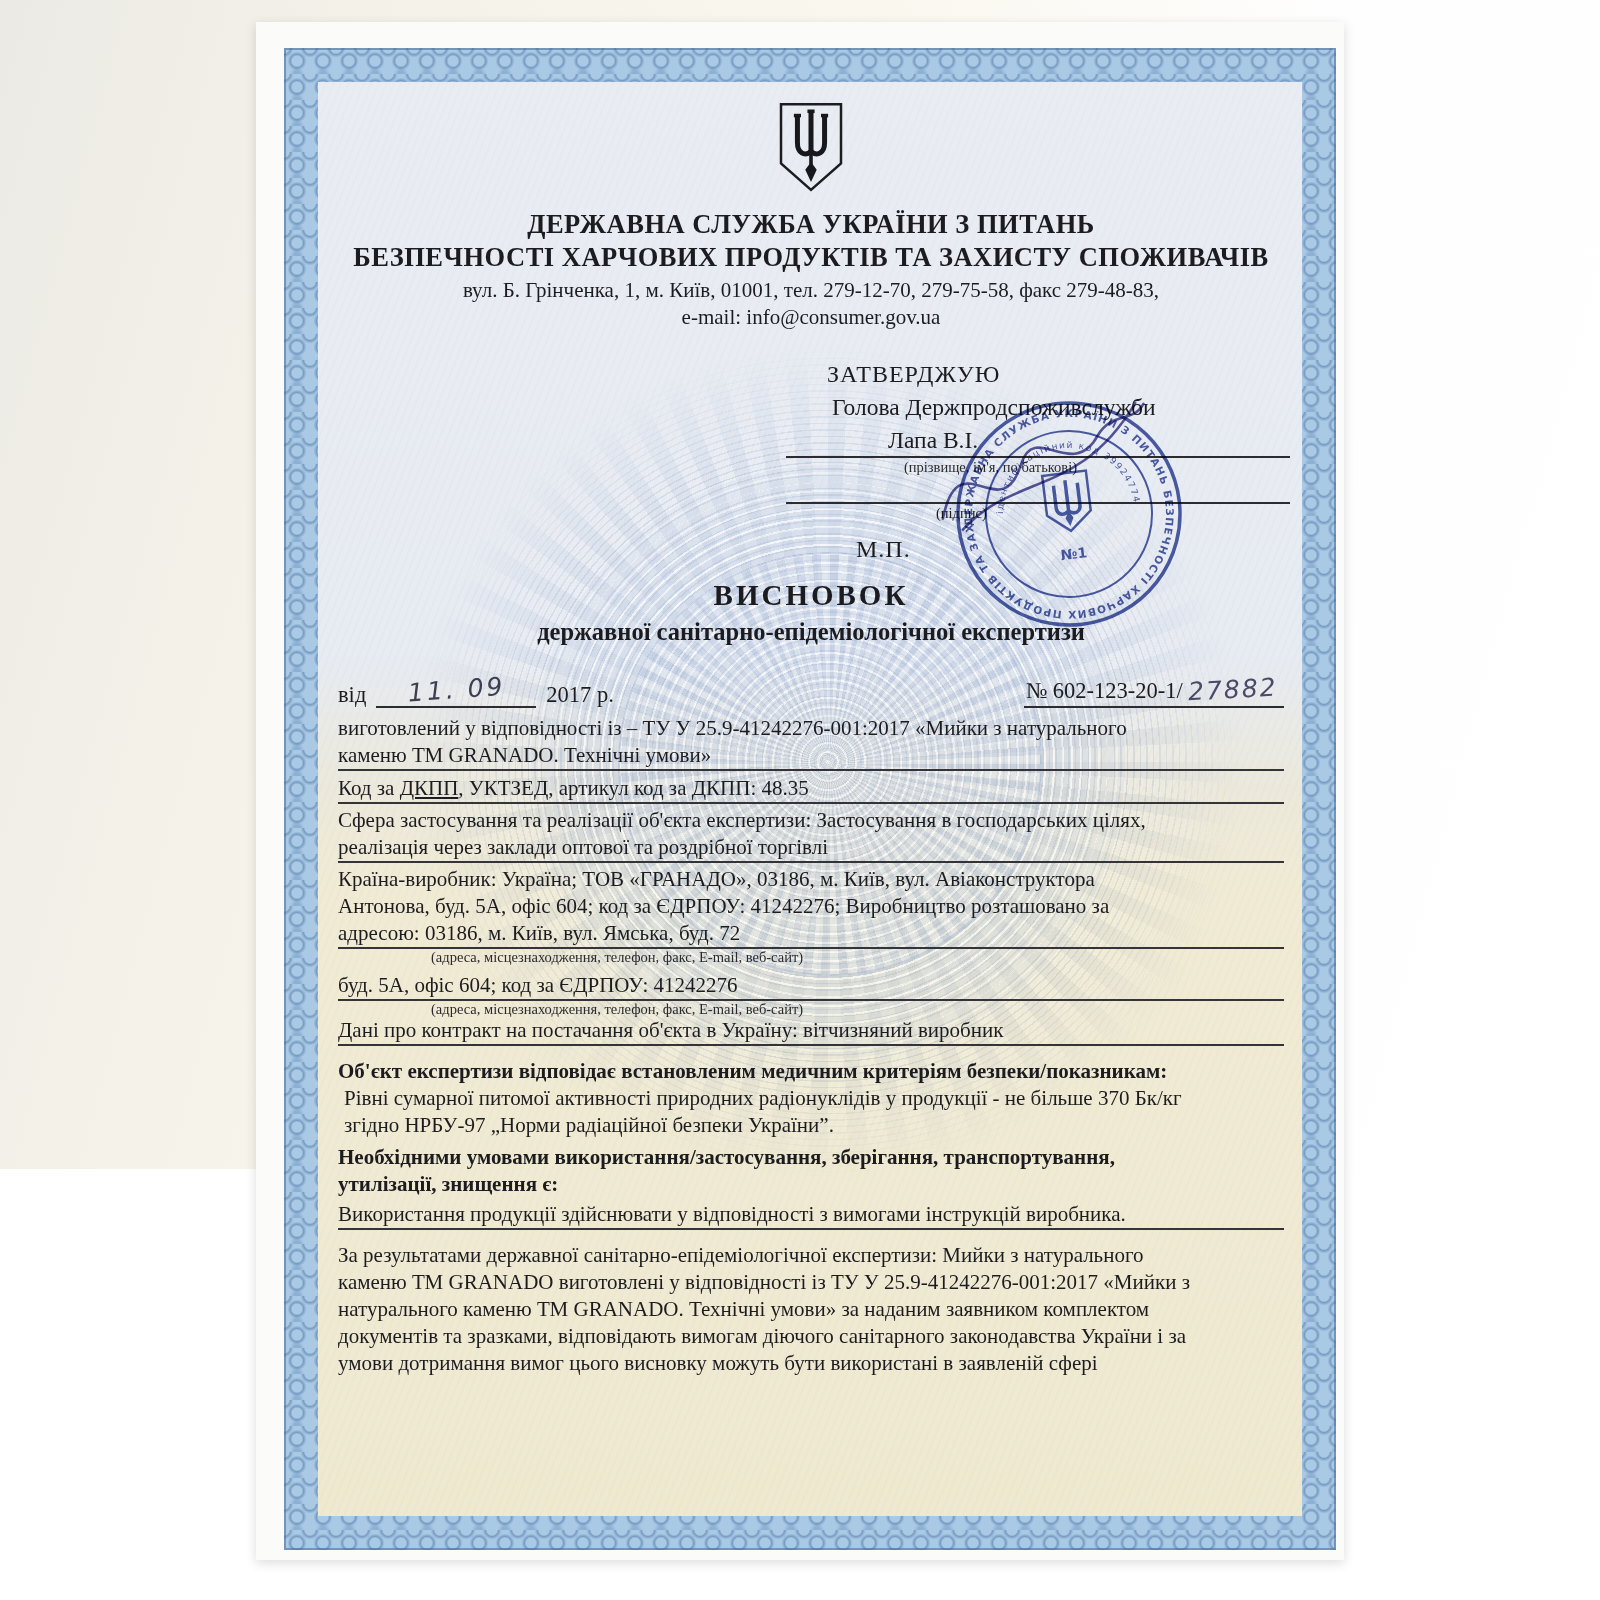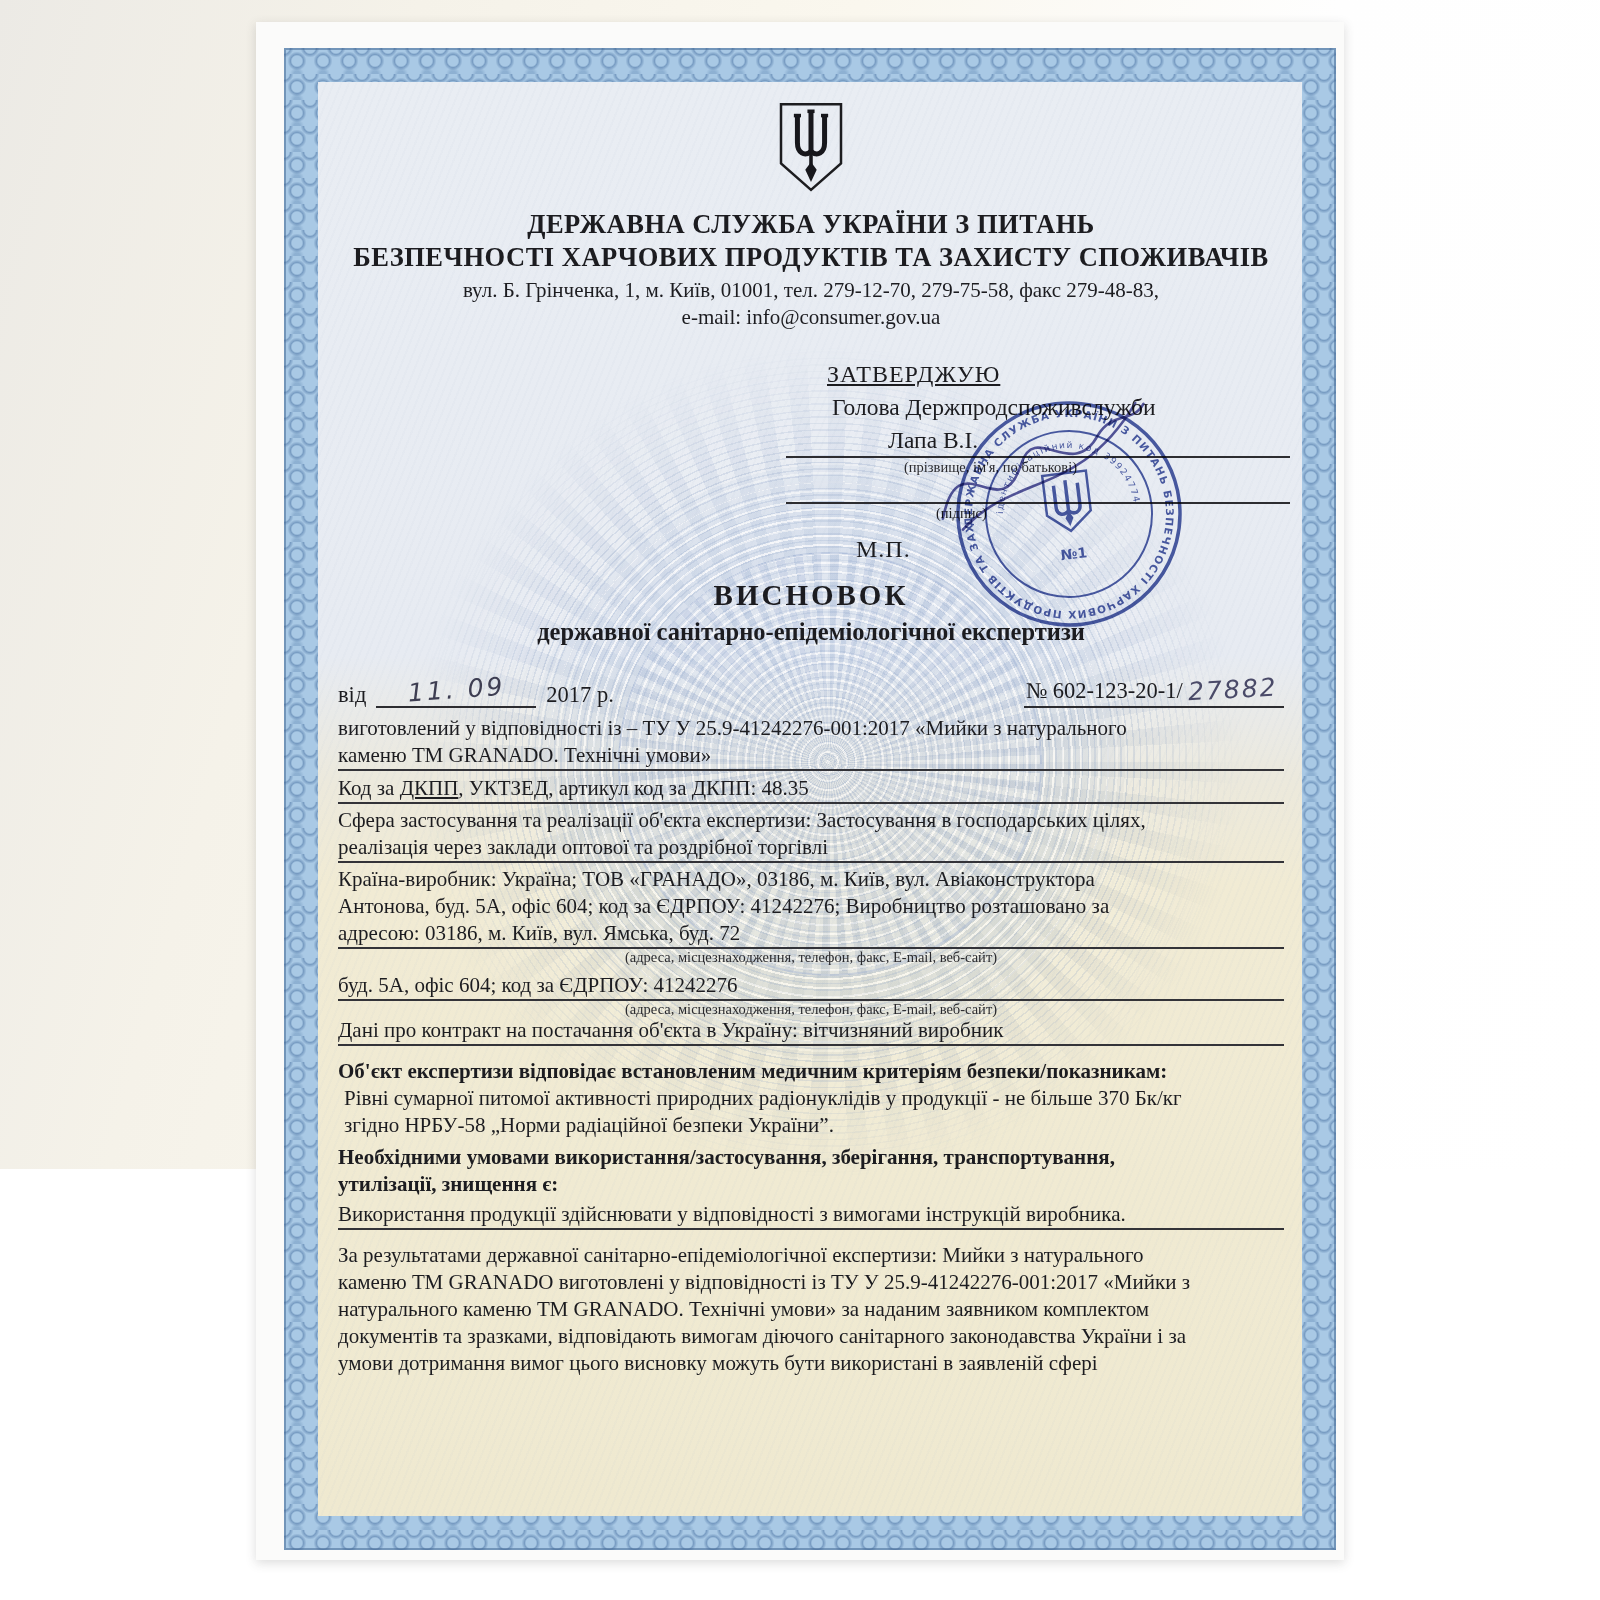--- a/index.html
+++ b/index.html
@@ -64,21 +64,21 @@
   .content{
     position:absolute;left:20px;top:10px;width:946px;z-index:2;
     color:#1c1c20;font-size:21px;line-height:27px;
   }
   .center{text-align:center;}
   .emblem{display:block;margin:10px auto 0 auto;}
   .org-title{margin-top:16px;font-weight:bold;font-size:26.5px;line-height:33px;letter-spacing:.5px;}
   .org-addr{font-size:21px;line-height:28px;margin-top:2px;}
   .org-mail{font-size:21px;line-height:26px;}
   .approve{margin-left:448px;width:504px;margin-top:28px;position:relative;}
-  .approve .a1{padding-left:41px;font-size:24px;line-height:32px;letter-spacing:1px;text-decoration:underline;}
+  .approve .a1{padding-left:41px;font-size:24px;line-height:32px;letter-spacing:1px;}
   .approve .a2{padding-left:46px;font-size:23.5px;line-height:34px;}
   .approve .a3{padding-left:102px;font-size:23.5px;line-height:32px;border-bottom:2px solid #2c2c30;}
   .approve .cap{font-size:14.5px;line-height:18px;color:#2a2a2e;padding-left:118px;}
   .approve .signline{height:26px;border-bottom:2px solid #2c2c30;}
   .approve .cap2{font-size:14.5px;line-height:18px;padding-left:150px;}
   .approve .mp{padding-left:70px;margin-top:12px;font-size:24px;line-height:30px;letter-spacing:1px;}
   .doc-title{margin-top:12px;font-weight:bold;font-size:29px;line-height:38px;letter-spacing:3px;}
   .doc-sub{font-weight:bold;font-size:24.5px;line-height:36px;}
   .numrow{display:flex;justify-content:space-between;align-items:flex-end;margin-top:16px;height:42px;font-size:22.5px;}
   .numrow .left{display:flex;align-items:flex-end;}
@@ -87,21 +87,21 @@
   .hw{
     font-family:"DejaVu Sans",sans-serif;font-style:italic;
     color:#3e3e52;letter-spacing:3px;font-size:25px;
     display:inline-block;transform:rotate(-4deg) translateY(-2px);
   }
   .hw2{color:#4a4a68;transform:rotate(-3deg);letter-spacing:2px;}
   .row{border-bottom:2px solid #333338;}
   .row,.para{width:946px;}
   b.lbl{font-weight:bold;}
   .ul{text-decoration:underline;margin-top:37px;}
-  .cap-c{font-size:14.5px;line-height:16px;text-align:center;color:#2a2a2e;width:760px;margin:0 auto;}
+  .cap-c{font-size:14.5px;line-height:16px;text-align:left;color:#2a2a2e;width:760px;margin:0 auto;}
   .stamp{
     position:absolute;left:634px;top:315px;width:234px;height:234px;z-index:3;
     transform:rotate(-7deg);mix-blend-mode:multiply;opacity:.92;
   }
   .sig{position:absolute;left:608px;top:322px;width:240px;height:150px;z-index:4;transform:rotate(-9deg);mix-blend-mode:multiply;}
 </style>
 </head>
 <body>
 
 <div class="photo">
@@ -185,21 +185,21 @@
         <div class="row" style="margin-top:7px;">
           <div>буд. 5А, офіс 604; код за ЄДРПОУ: 41242276</div>
         </div>
         <div class="cap-c">(адреса, місцезнаходження, телефон, факс, E-mail, веб-сайт)</div>
 
         <div class="row" style="">Дані про контракт на постачання об'єкта в Україну: вітчизняний виробник</div>
 
         <div class="para" style="margin-top:12px;">
           <div style="font-weight:bold;">Об'єкт експертизи відповідає встановленим медичним критеріям безпеки/показникам:</div>
           <div style="padding-left:6px;">Рівні сумарної питомої активності природних радіонуклідів у продукції - не більше 370 Бк/кг</div>
-          <div style="padding-left:6px;">згідно НРБУ-58 „Норми радіаційної безпеки України”.</div>
+          <div style="padding-left:6px;">згідно НРБУ-97 „Норми радіаційної безпеки України”.</div>
         </div>
 
         <div class="para" style="margin-top:5px;font-weight:bold;">
           <div>Необхідними умовами використання/застосування, зберігання, транспортування,</div>
           <div>утилізації, знищення є:</div>
         </div>
 
         <div class="row" style="margin-top:3px;">Використання продукції здійснювати у відповідності з вимогами інструкцій виробника.</div>
 
         <div class="para" style="margin-top:12px;">

